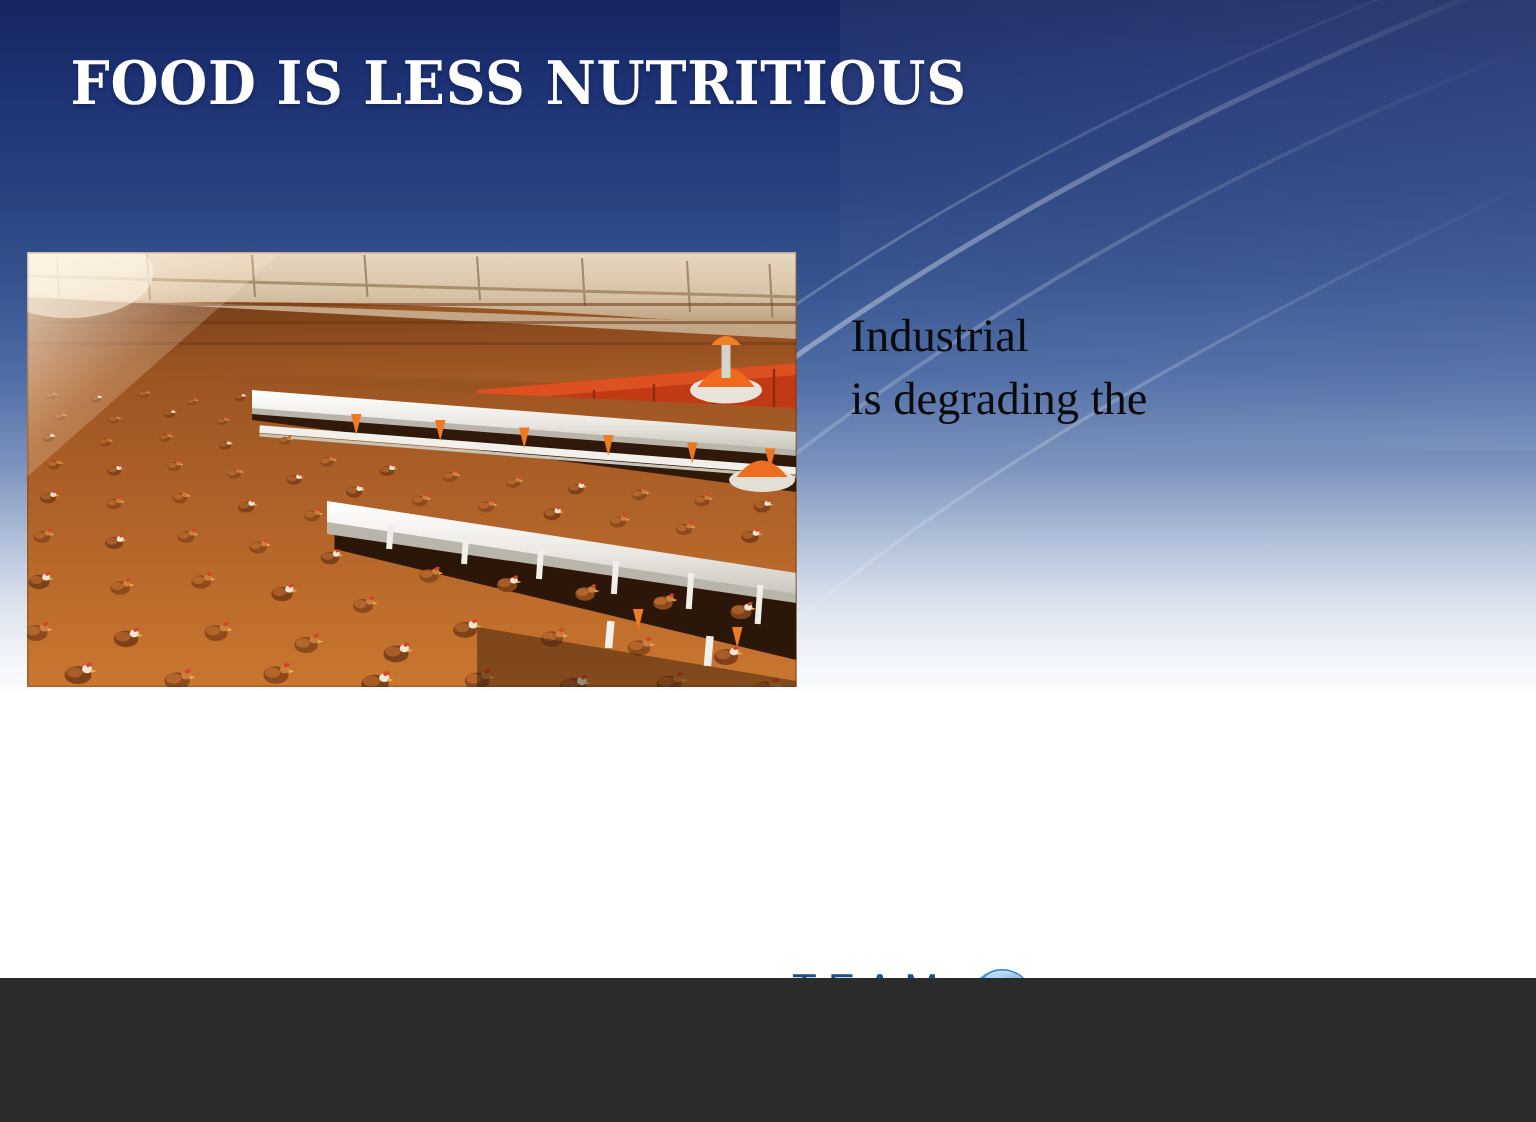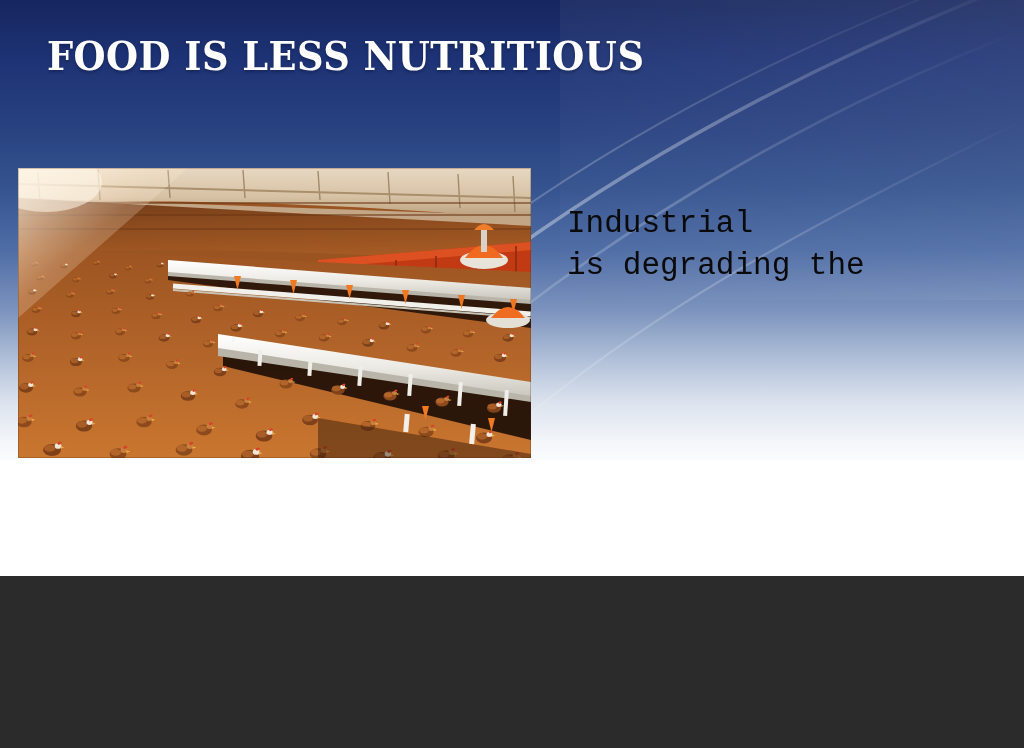--- a/index.html
+++ b/index.html
@@ -3,21 +3,21 @@
 <meta charset="utf-8">
 <style>
   html, body {
     margin: 0;
     padding: 0;
     background: #2b2b2b;
   }
   #slide {
     position: relative;
     width: 1024px;
-    height: 576px;
+    height: 652px;
     overflow: hidden;
     background: #ffffff;
     font-family: "Liberation Sans", sans-serif;
   }
 
   
   .bg-sky {
     position: absolute;
     left: 0; top: 0;
     width: 1024px;
@@ -80,21 +80,21 @@
   }
   .photo svg { display: block; }
 
   
   .body-copy {
     position: absolute;
     left: 567px;
     top: 203px;
     width: 400px;
     color: #0a0a0a;
-    font-family: Liberation Mono, monospace;
+    font-family: Liberation Serif, serif;
     font-size: 31px;
     line-height: 42px;
     font-weight: 400;
   }
   .body-copy .ln { display: block; white-space: nowrap; }
 
   
   .watermark {
     position: absolute;
     left: 6px;

